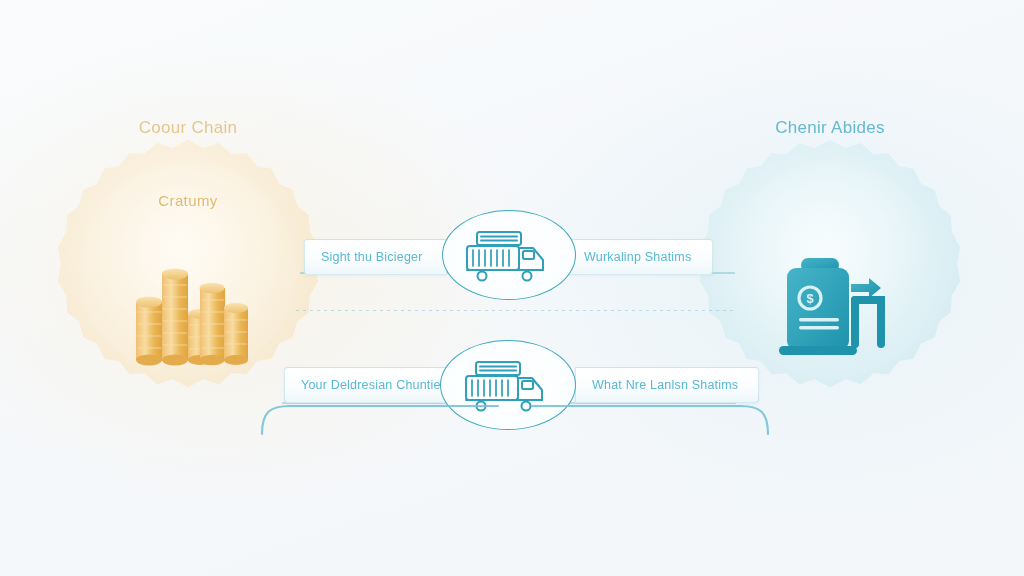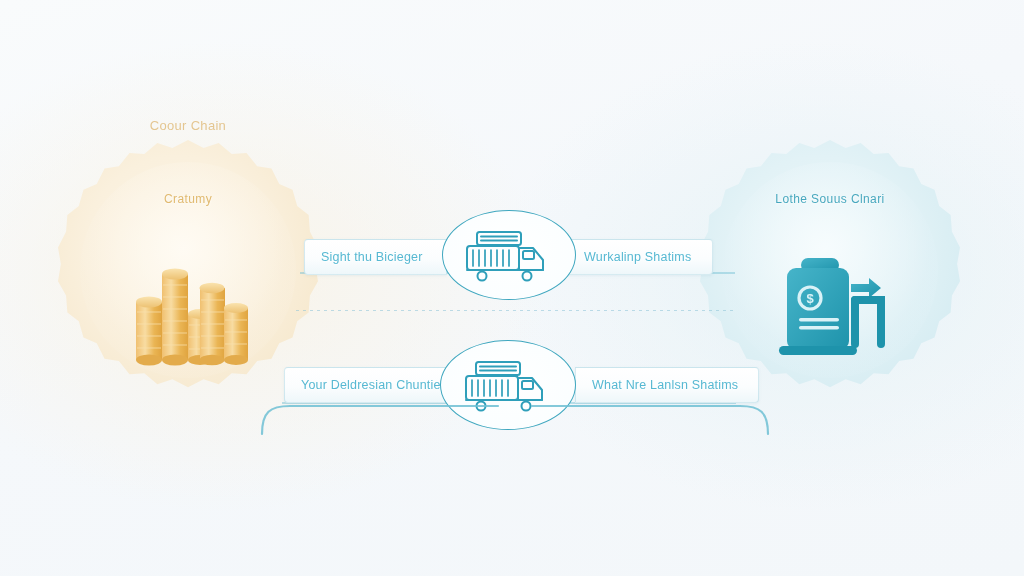--- a/index.html
+++ b/index.html
@@ -40,27 +40,27 @@
     background:radial-gradient(circle at 46% 42%, #eef8fa 0%, #e2f2f6 45%, #d5ecf2 78%, #cde8ef 100%);
   }
   .node-inner{
     position:absolute;left:22px;top:22px;right:22px;bottom:22px;border-radius:50%;
   }
   #node-left .node-inner{background:radial-gradient(circle at 48% 40%, rgba(255,252,245,.85) 0%, rgba(250,241,224,.35) 60%, rgba(247,236,214,0) 100%);}
   #node-right .node-inner{background:radial-gradient(circle at 48% 40%, rgba(248,253,254,.85) 0%, rgba(226,242,247,.35) 60%, rgba(219,238,244,0) 100%);}
 
   .node-label{
     position:absolute;top:52px;left:0;right:0;text-align:center;
-    font-size:12px;letter-spacing:.4px;font-weight:400;
+    font-size:15px;letter-spacing:.4px;font-weight:400;
   }
   #node-left .node-label{color:#d9a94e;opacity:.78;text-shadow:0 1px 2px rgba(255,255,255,.8);}
   #node-right .node-label{color:#2b9ab4;opacity:.85;text-shadow:0 1px 2px rgba(255,255,255,.8);}
 
   .node-title{
-    position:absolute;left:0;right:0;text-align:center;font-size:13px;letter-spacing:.3px;
+    position:absolute;left:0;right:0;text-align:center;font-size:17px;letter-spacing:.3px;
   }
   #title-left{top:118px;width:260px;color:#ddb36a;opacity:.72;}
   #title-right{top:118px;width:260px;color:#4eaecb;opacity:.85;}
 
   .node-art{position:absolute;left:50%;top:112px;transform:translateX(-50%);}
 
   
   .flow{position:absolute;}
   .pill{
     position:absolute;height:34px;display:flex;align-items:center;
@@ -184,21 +184,20 @@
       </div>
     </div>
   </div>
 
   <div class="node-title" id="title-left" style="left:58px;">Coour Chain</div>
 
   <div class="node" id="node-right" style="left:700px;top:140px;">
     <div class="scallop"></div>
     <div class="node-inner"></div>
 
-    <div class="node-label">Lothe Souus Clnari</div>
 
     <div class="node-art">
       <svg width="130" height="118" viewBox="0 0 130 118" aria-hidden="true">
         <defs>
           <linearGradient id="tealg" x1="0" y1="0" x2="1" y2="1">
             <stop offset="0%" stop-color="#46b4c9"></stop>
             <stop offset="100%" stop-color="#1e93ab"></stop>
           </linearGradient>
         </defs>
 
@@ -215,20 +214,21 @@
         <rect x="14" y="94" width="78" height="9" rx="4.5" fill="#1e93ab"></rect>
 
         <path d="M86 32 h18 l0 -6 l12 10 l-12 10 l0 -6 h-18 z" fill="url(#tealg)"></path>
 
         <path d="M90 48 h26 v44" stroke="#1e93ab" stroke-width="8" fill="none" stroke-linecap="round"></path>
         <path d="M90 48 v44" stroke="#1e93ab" stroke-width="8" fill="none" stroke-linecap="round"></path>
       </svg>
     </div>
   </div>
 
+  <div class="node-title" id="title-right" style="left:700px;">Chenir Abides</div>
 
   <div class="flow">
     <div class="connector" style="left:300px;top:272px;width:190px;"></div>
     <div class="connector" style="left:545px;top:272px;width:190px;"></div>
 
     <div class="pill l" style="left:304px;top:239px;width:125px;">
       <span>Sight thu Bicieger</span>
     </div>
     <div class="pill r" style="left:567px;top:239px;width:128px;">
       <span>Wurkalinp Shatims</span>

